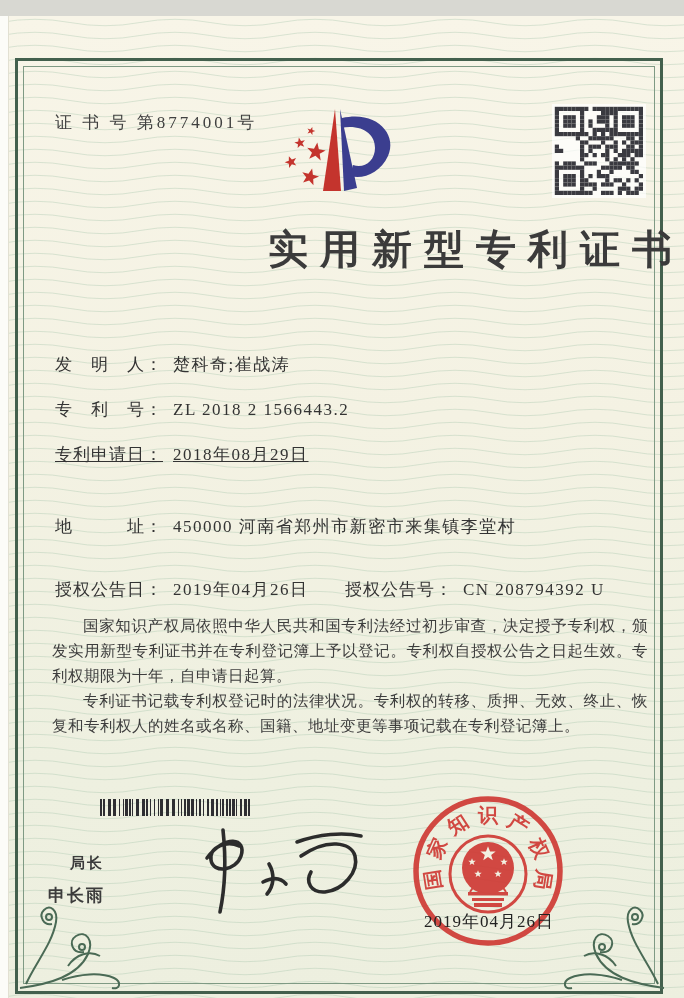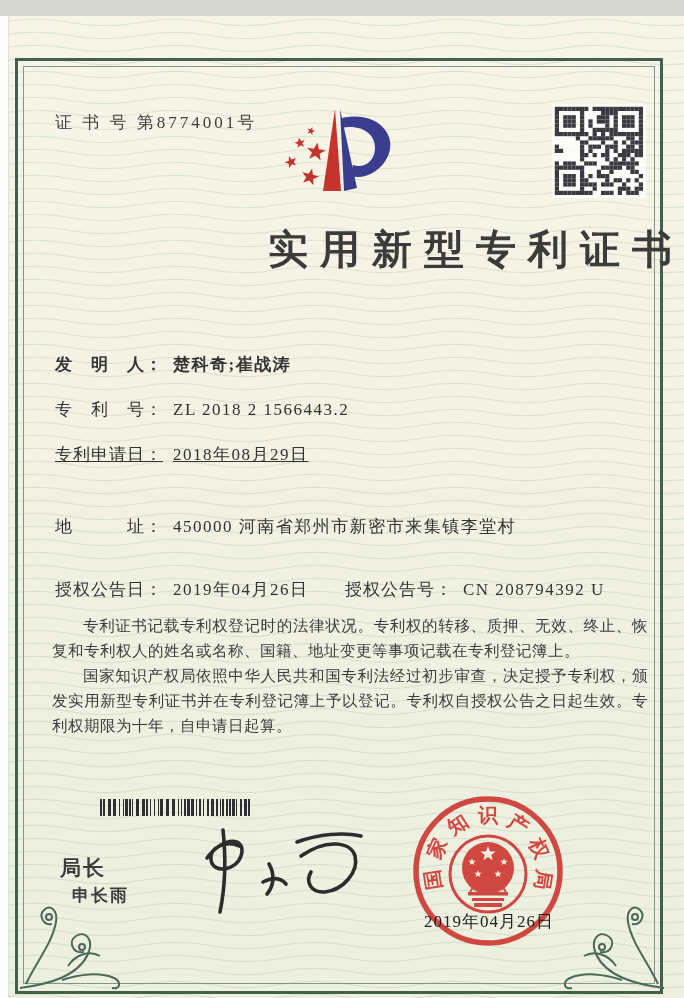--- a/index.html
+++ b/index.html
@@ -18,23 +18,23 @@
   .title{position:absolute;left:0;top:206px;width:100%;text-align:right;font-size:40px;font-weight:bold;
          letter-spacing:12px;text-indent:12px;color:#3b3b3b;margin:0;}
   .row{position:absolute;left:55px;width:580px;font-size:17px;white-space:nowrap;color:#333;}
   .row .lbl{letter-spacing:1px;}
   .row .val{margin-left:10px;letter-spacing:1.5px;}
   .grant-no{position:absolute;left:290px;top:0;}
   .paras{position:absolute;left:52px;top:597px;width:596px;}
   .paras p{margin:0;font-size:15.5px;line-height:25px;text-align:justify;text-indent:2em;
            letter-spacing:0.5px;color:#3d3d3d;}
   .barcode{position:absolute;left:100px;top:783px;}
-  .signer-title{position:absolute;left:60px;top:838px;font-size:21px;letter-spacing:2px;
+  .signer-title{position:absolute;left:70px;top:838px;font-size:15px;letter-spacing:2px;
                 font-family:Liberation Sans, sans-serif;font-weight:600;color:#3c3c3c;}
-  .signer-name{position:absolute;left:72px;top:868px;font-size:17px;letter-spacing:2px;
+  .signer-name{position:absolute;left:48px;top:868px;font-size:17px;letter-spacing:2px;
                font-family:"Liberation Sans","DejaVu Sans",sans-serif;font-weight:600;color:#3c3c3c;}
   .signature{position:absolute;left:185px;top:800px;}
   .seal{position:absolute;left:408px;top:768px;}
   .seal-date{position:absolute;left:424px;top:894px;font-size:17px;letter-spacing:1px;color:#222;
              white-space:nowrap;z-index:5;}
   .footer{position:absolute;left:0;top:941px;width:100%;text-align:center;font-size:13px;
           letter-spacing:2px;color:#4a4a4a;}
   .flourish{position:absolute;}
 </style>
 </head>
@@ -336,43 +336,43 @@
       <rect x="53.2" y="86.8" width="4.2" height="4.2" fill="#3a3a40"></rect>
       <rect x="57.4" y="86.8" width="4.2" height="4.2" fill="#3a3a40"></rect>
       <rect x="65.8" y="86.8" width="4.2" height="4.2" fill="#3a3a40"></rect>
       <rect x="74.2" y="86.8" width="4.2" height="4.2" fill="#3a3a40"></rect>
       <rect x="78.4" y="86.8" width="4.2" height="4.2" fill="#3a3a40"></rect>
       <rect x="82.6" y="86.8" width="4.2" height="4.2" fill="#3a3a40"></rect>
     </svg>
 
   <h1 class="title">实用新型专利证书</h1>
 
-  <div class="row" style="top:337px;font-weight:bold;">
+  <div class="row" style="top:337px;">
     <span class="lbl">发　明　人：</span><span class="val">楚科奇;崔战涛</span>
   </div>
   <div class="row" style="top:382px;">
     <span class="lbl">专　利　号：</span><span class="val">ZL 2018 2 1566443.2</span>
   </div>
   <div class="row" style="top:427px;text-decoration:underline;">
     <span class="lbl">专利申请日：</span><span class="val">2018年08月29日</span>
   </div>
   <div class="row" style="top:499px;">
     <span class="lbl">地　　　址：</span><span class="val">450000 河南省郑州市新密市来集镇李堂村</span>
   </div>
 
   <div class="row" style="top:562px;">
     <span class="lbl">授权公告日：</span><span class="val">2019年04月26日</span>
     <span class="grant-no">
       <span class="lbl">授权公告号：</span><span class="val">CN 208794392 U</span>
     </span>
   </div>
 
   <div class="paras">
+    <p>国家知识产权局依照中华人民共和国专利法经过初步审查，决定授予专利权，颁发实用新型专利证书并在专利登记簿上予以登记。专利权自授权公告之日起生效。专利权期限为十年，自申请日起算。</p>
     <p>专利证书记载专利权登记时的法律状况。专利权的转移、质押、无效、终止、恢复和专利权人的姓名或名称、国籍、地址变更等事项记载在专利登记簿上。</p>
-    <p>国家知识产权局依照中华人民共和国专利法经过初步审查，决定授予专利权，颁发实用新型专利证书并在专利登记簿上予以登记。专利权自授权公告之日起生效。专利权期限为十年，自申请日起算。</p>
   </div>
 
   <svg class="barcode" id="barcode-svg" width="154" height="17">
       <rect x="0" y="0" width="2" height="17" fill="#2e2e32"></rect>
       <rect x="3" y="0" width="2" height="17" fill="#2e2e32"></rect>
       <rect x="8" y="0" width="3" height="17" fill="#2e2e32"></rect>
       <rect x="13" y="0" width="3" height="17" fill="#2e2e32"></rect>
       <rect x="19" y="0" width="1" height="17" fill="#2e2e32"></rect>
       <rect x="23" y="0" width="1" height="17" fill="#2e2e32"></rect>
       <rect x="25" y="0" width="3" height="17" fill="#2e2e32"></rect>

